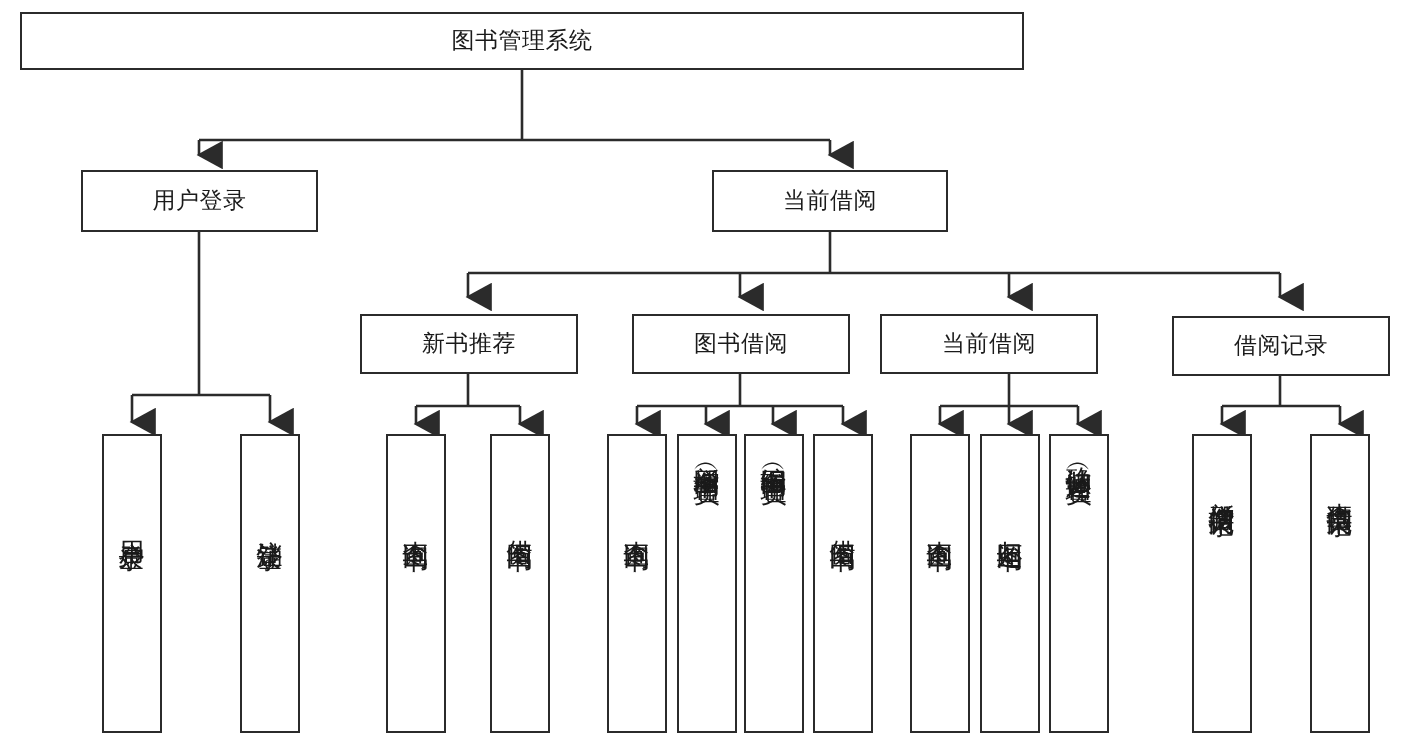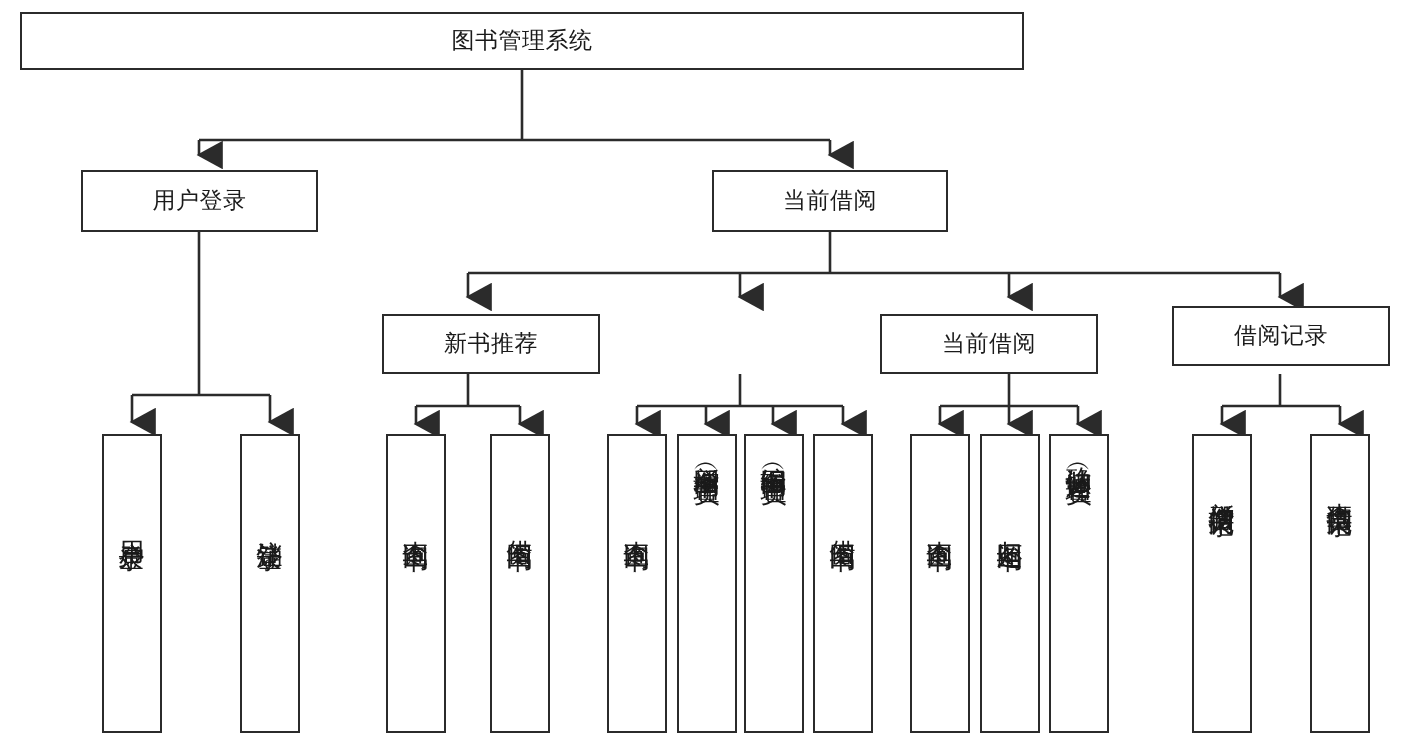--- a/index.html
+++ b/index.html
@@ -139,30 +139,33 @@
   </div>
 
   <div class="node horizontal" style="left:81px; top:170px; width:237px; height:62px;">
     <span class="label">用户登录</span>
   </div>
 
   <div class="node horizontal" style="left:712px; top:170px; width:236px; height:62px;">
     <span class="label">当前借阅</span>
   </div>
 
-  <div class="node horizontal" style="left:360px; top:314px; width:218px; height:60px;margin-left:22px;">
+  <div class="node horizontal" style="left:360px; top:314px; width:218px; height:60px;">
     <span class="label">新书推荐</span>
   </div>
 
+  <div class="node horizontal" style="left:632px; top:314px; width:218px; height:60px;">
+    <span class="label">图书借阅</span>
+  </div>
 
   <div class="node horizontal" style="left:880px; top:314px; width:218px; height:60px;">
     <span class="label">当前借阅</span>
   </div>
 
-  <div class="node horizontal" style="left:1172px; top:306px; width:218px; height:60px;">
+  <div class="node horizontal" style="left:1172px; top:316px; width:218px; height:60px;">
     <span class="label">借阅记录</span>
   </div>
 
   <div class="node vertical mid" style="left:102px; top:434px; width:60px; height:299px;">
     <span class="label">用户登录</span>
   </div>
 
   <div class="node vertical mid" style="left:240px; top:434px; width:60px; height:299px;">
     <span class="label">注销登录</span>
   </div>

